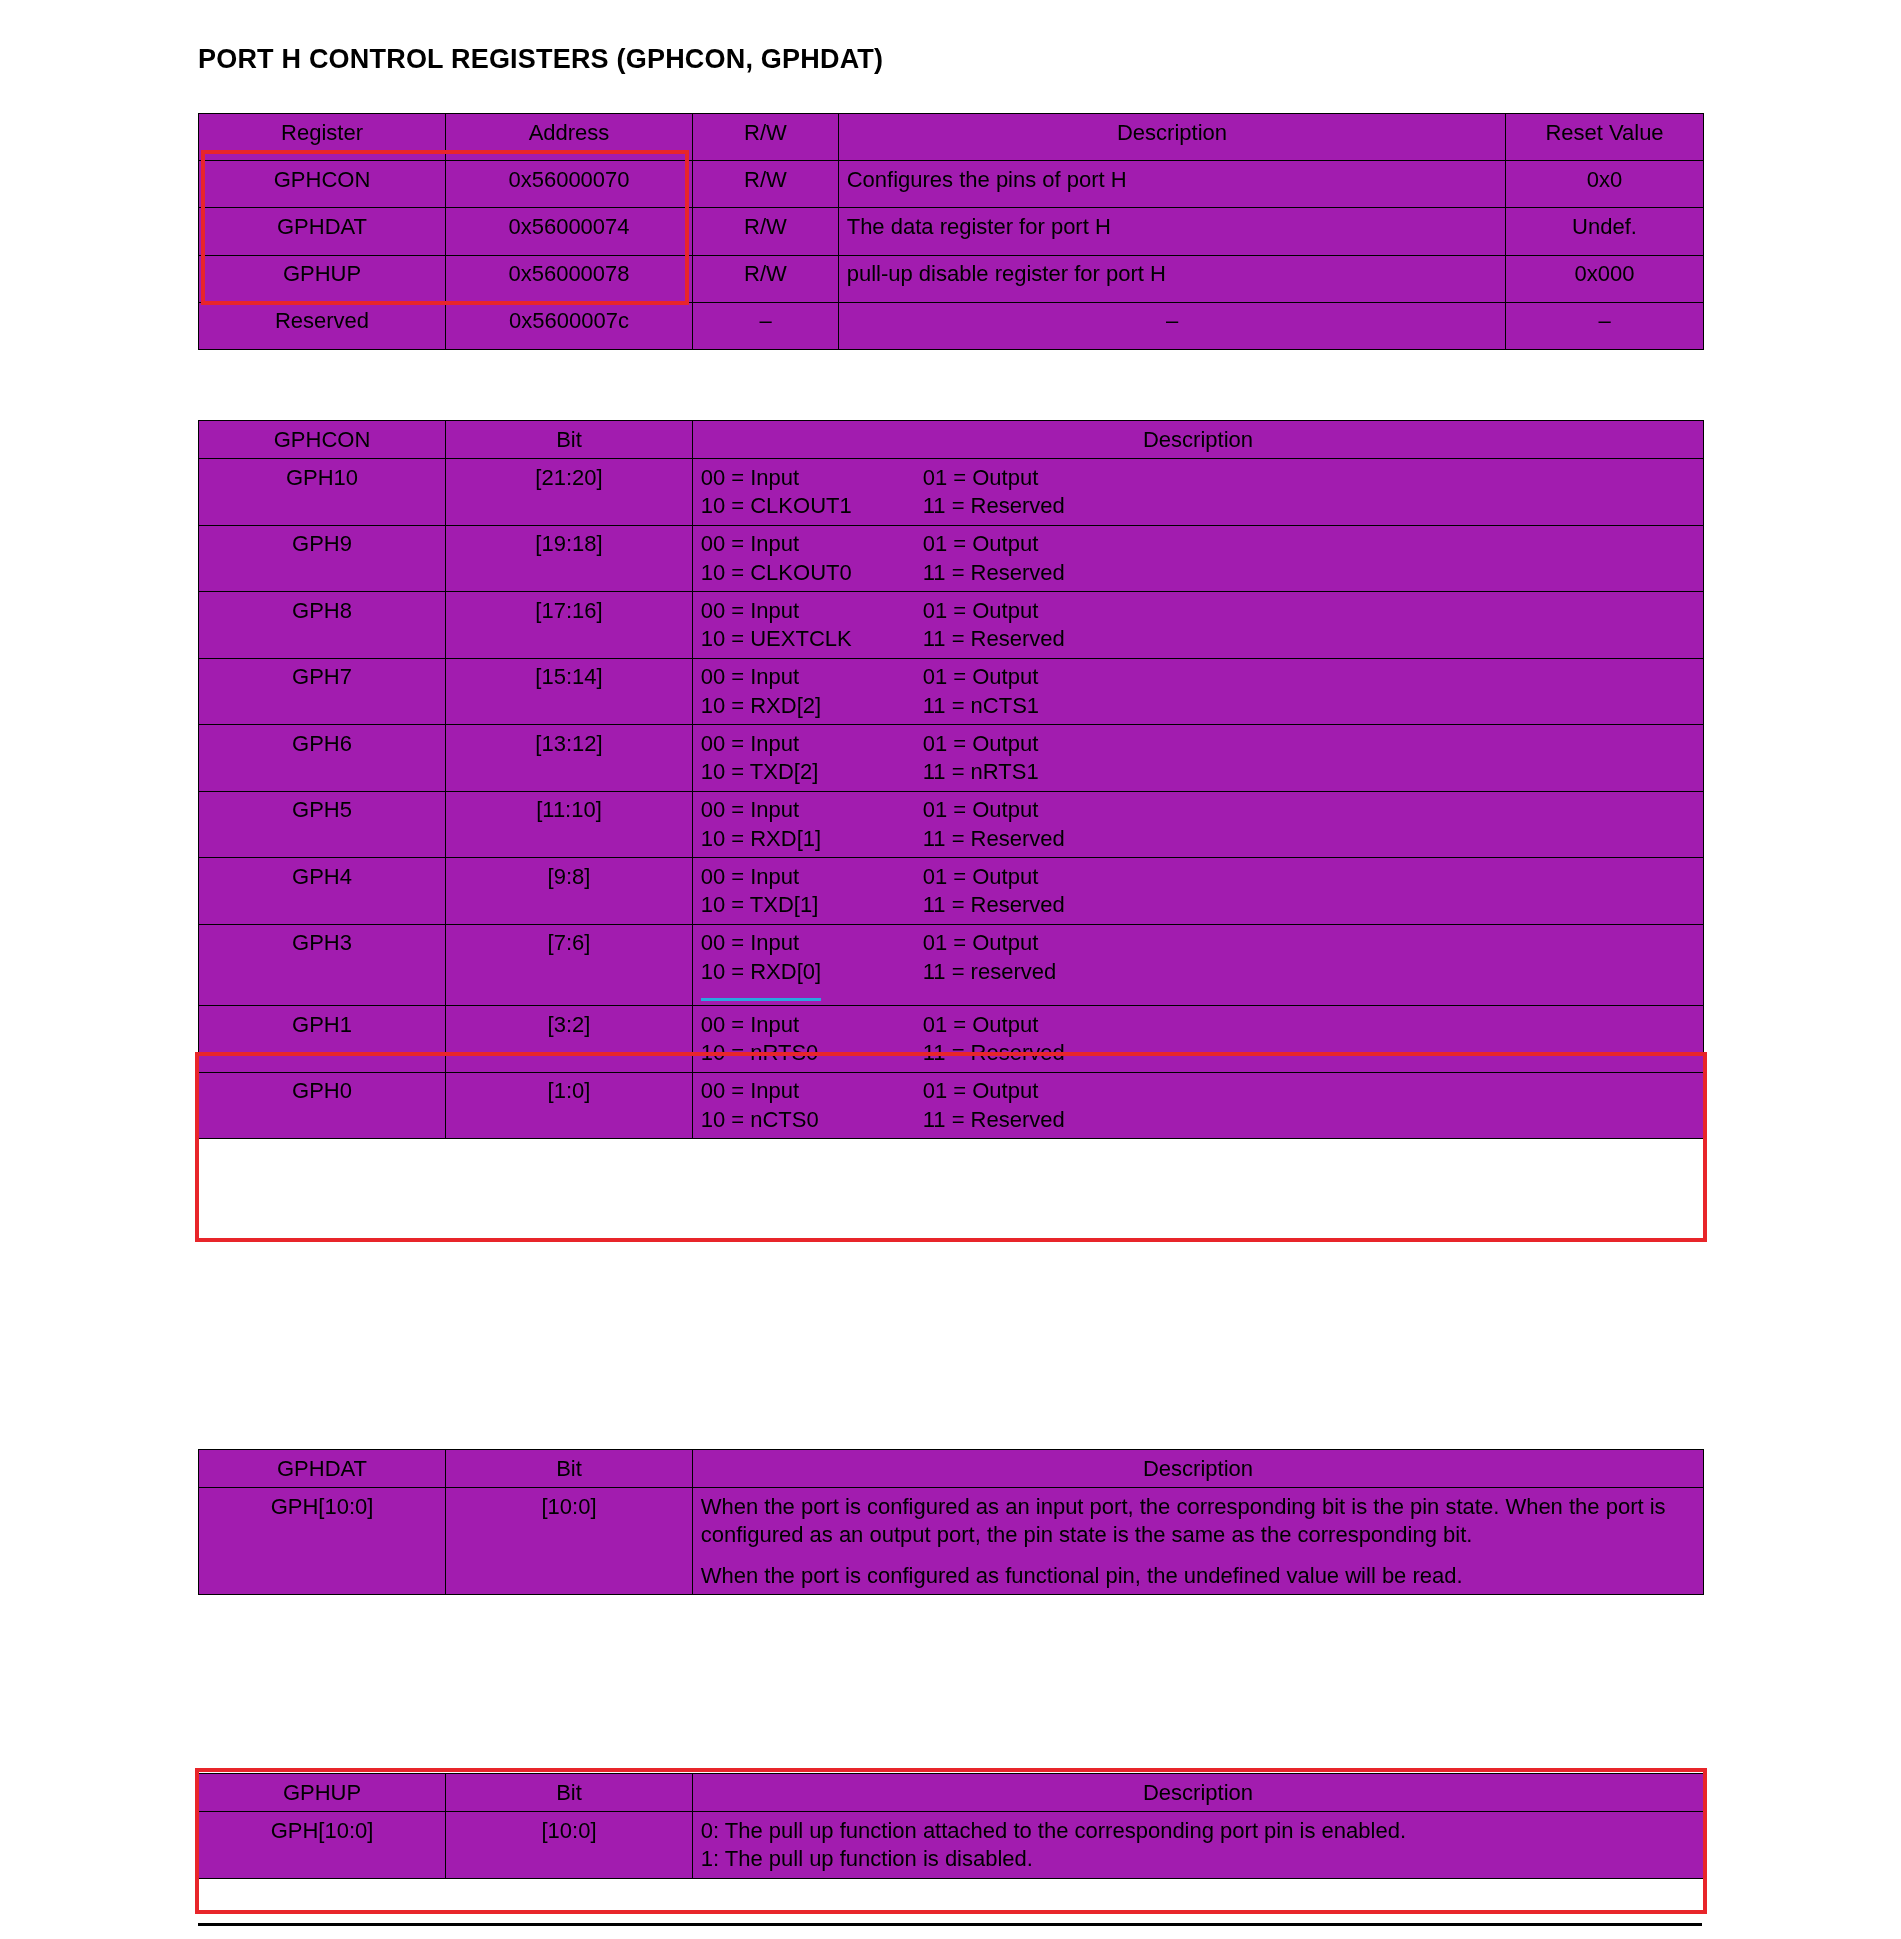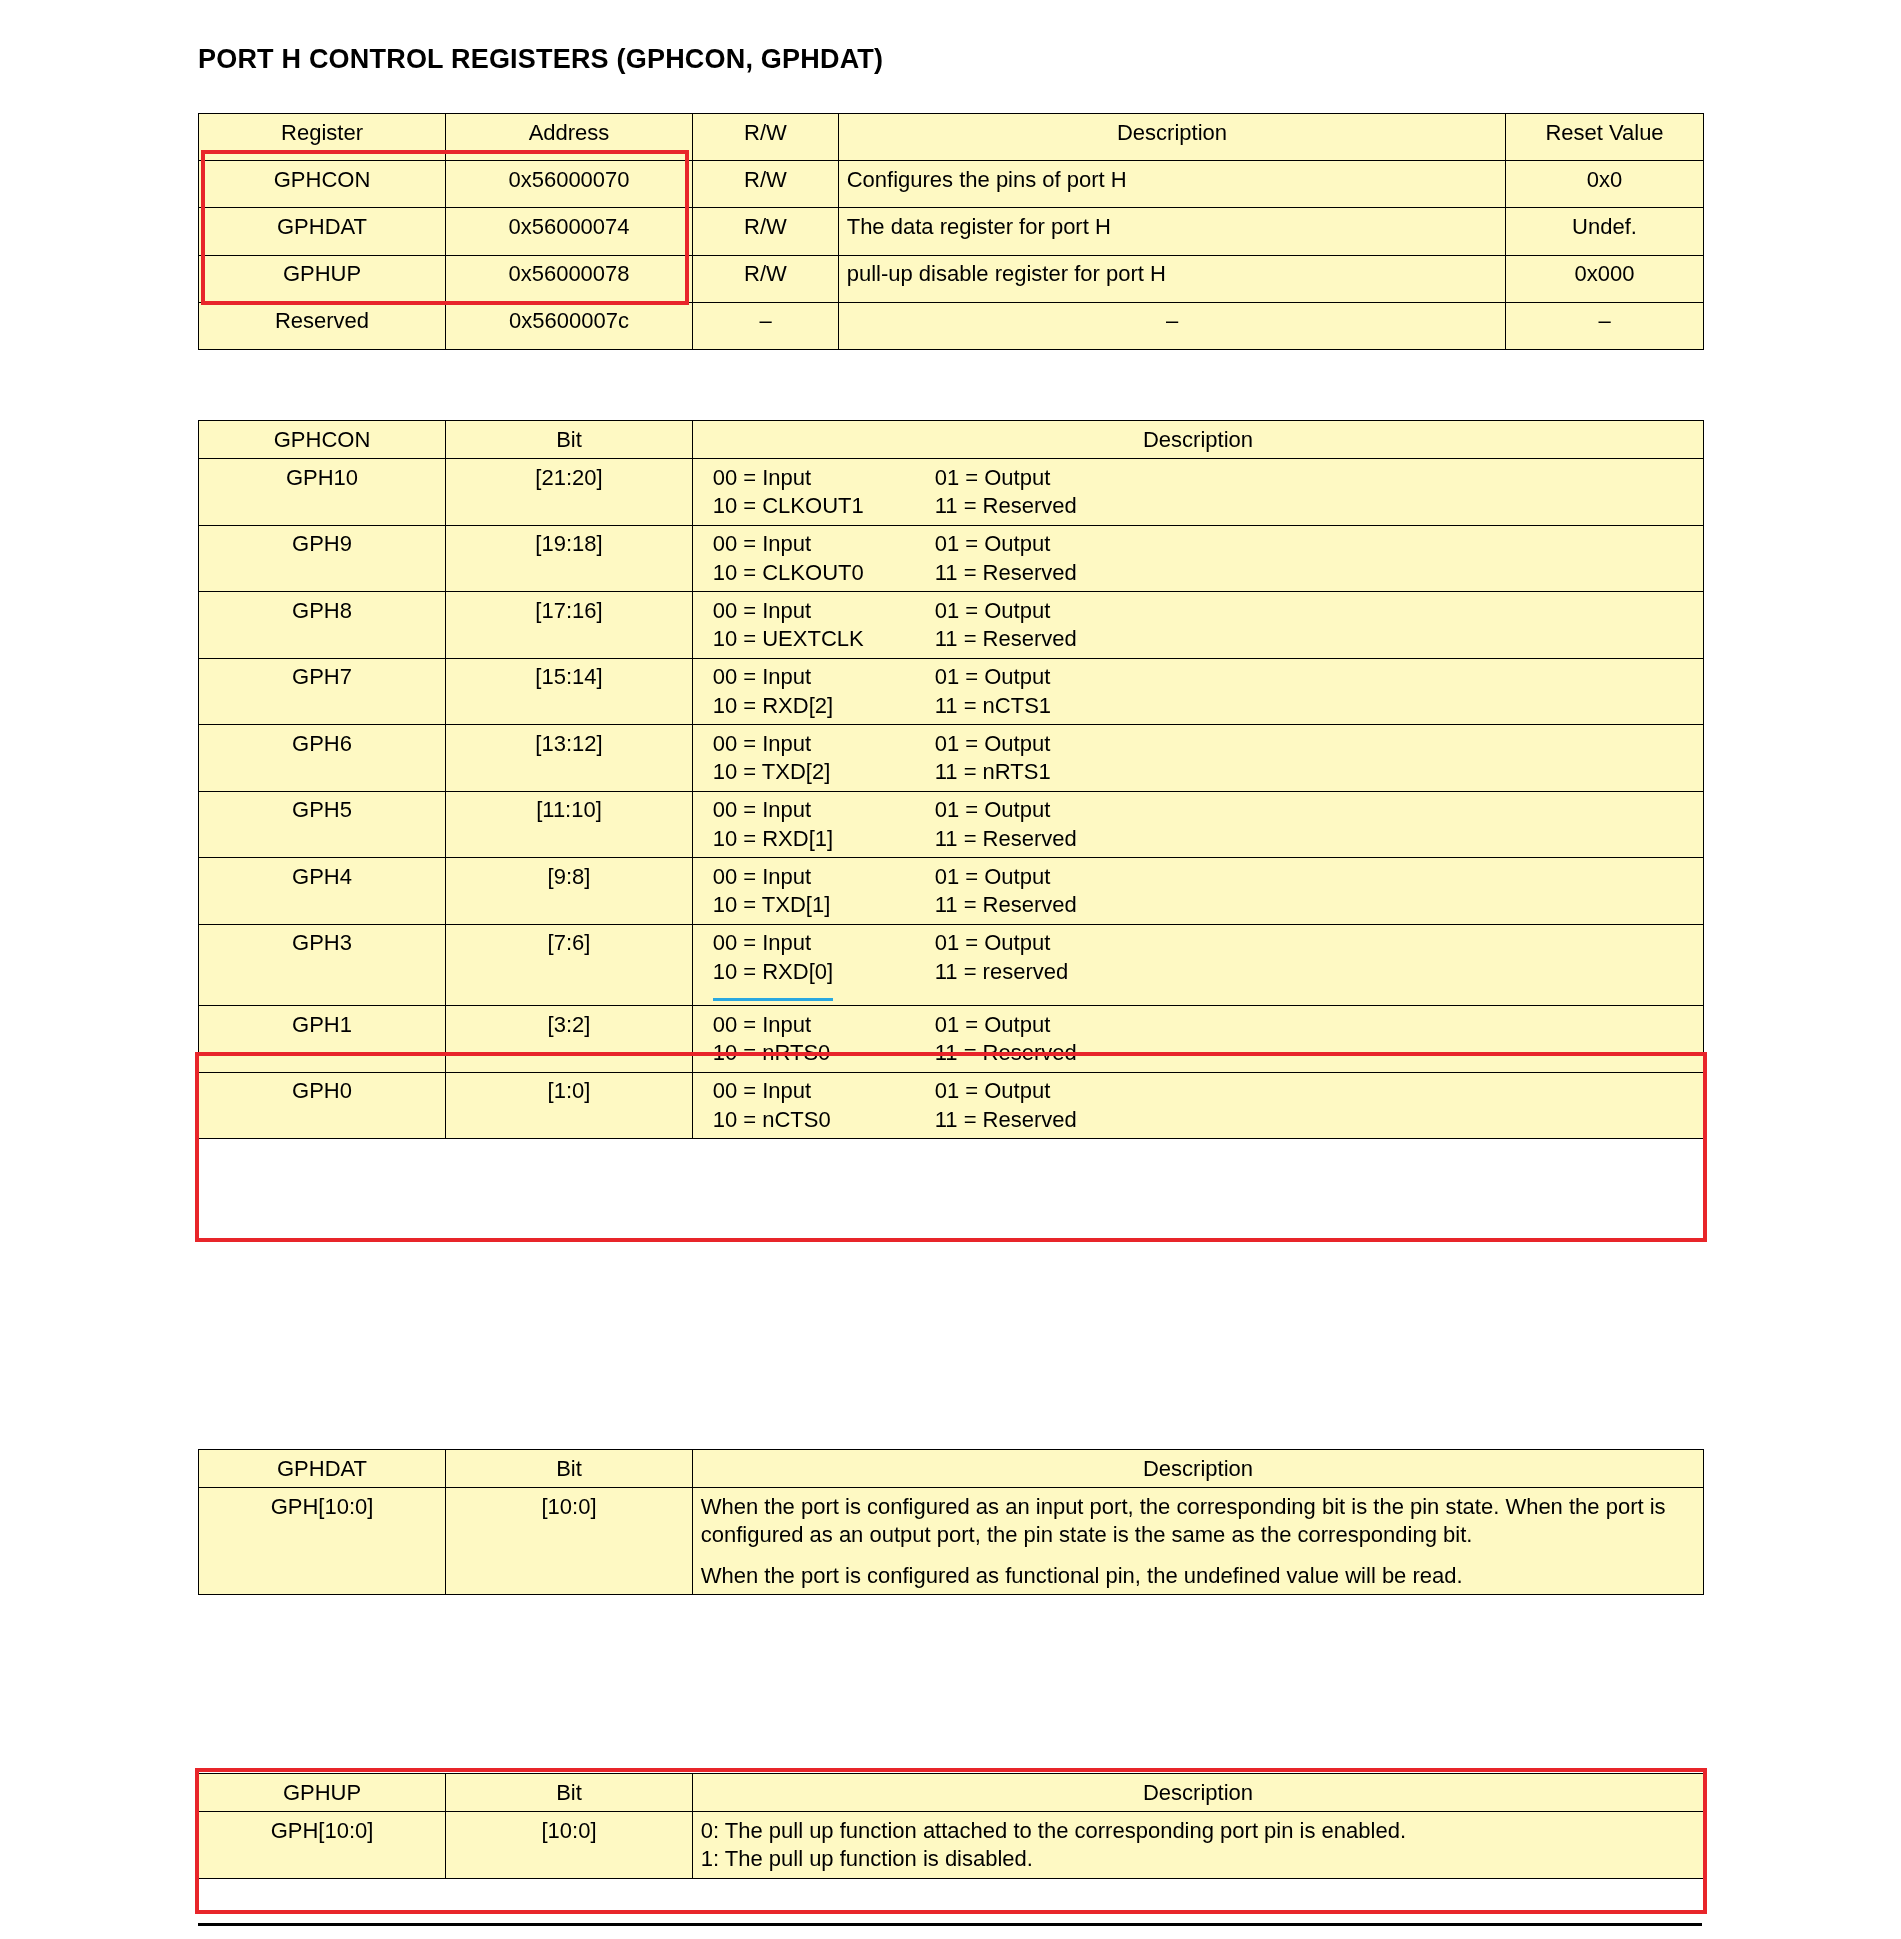--- a/index.html
+++ b/index.html
@@ -27,21 +27,21 @@
     left: 198px;
     top: 44px;
     font-size: 27px;
     font-weight: bold;
     letter-spacing: 0.2px;
   }
 
   table.doc {
     border-collapse: collapse;
     table-layout: fixed;
-    background: #fef9c3;
+    background: #a21caf;
   }
   table.doc td, table.doc th {
     border: 1.5px solid #000;
     padding: 4.6px 7.7px;
     font-size: 22px;
     font-weight: normal;
     vertical-align: top;
     line-height: 1.28;
   }
   .hdr {
@@ -65,21 +65,21 @@
     position: absolute;
     left: 198px;
     top: 420px;
     width: 1504px;
   }
   .bitrow td { padding-top: 6.1px; padding-bottom: 6.1px; }
   .opts {
     display: flex;
     flex-direction: row;
   }
-  .optcol-a { width: 222px; flex: 0 0 222px; margin-left: 12px; }
+  .optcol-a { width: 222px; flex: 0 0 222px; }
   .optcol-b { flex: 1 1 auto; }
   .optline { white-space: nowrap; }
   .ul-blue {
     border-bottom: 3.8px solid #29a8e0;
     display: inline-block;
     padding-bottom: 14px;
     line-height: 1.1;
   }
 
   

